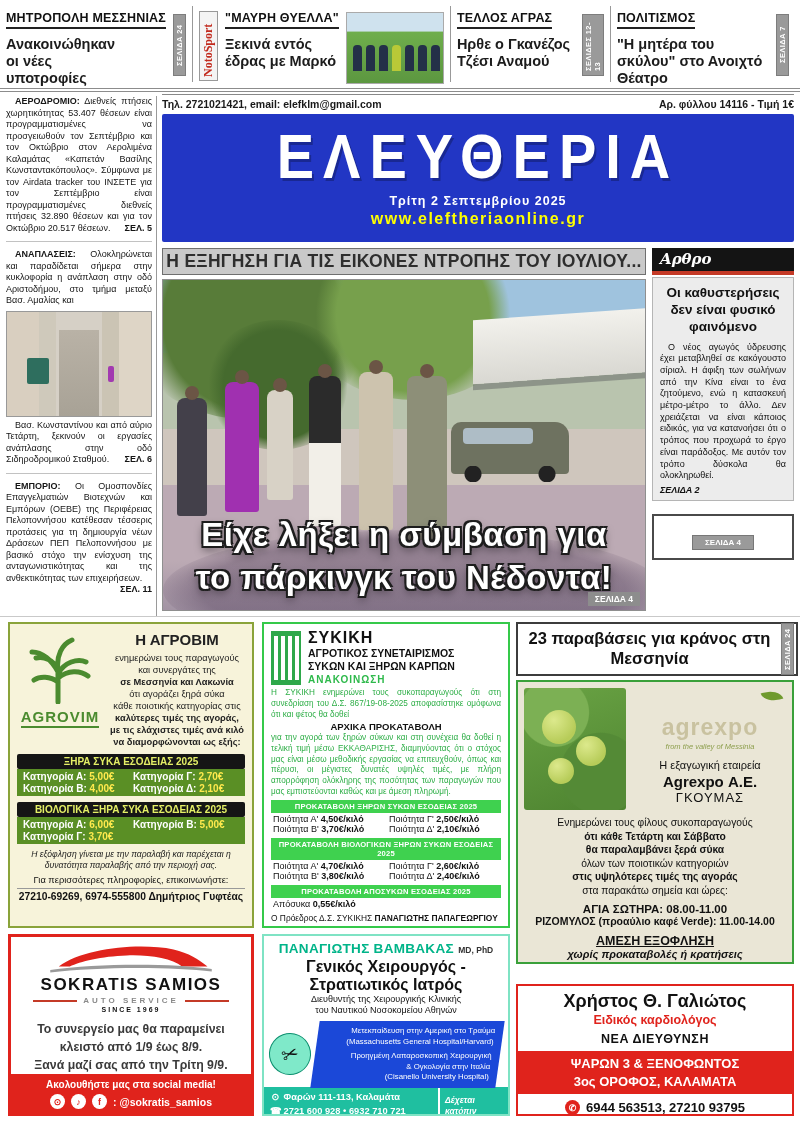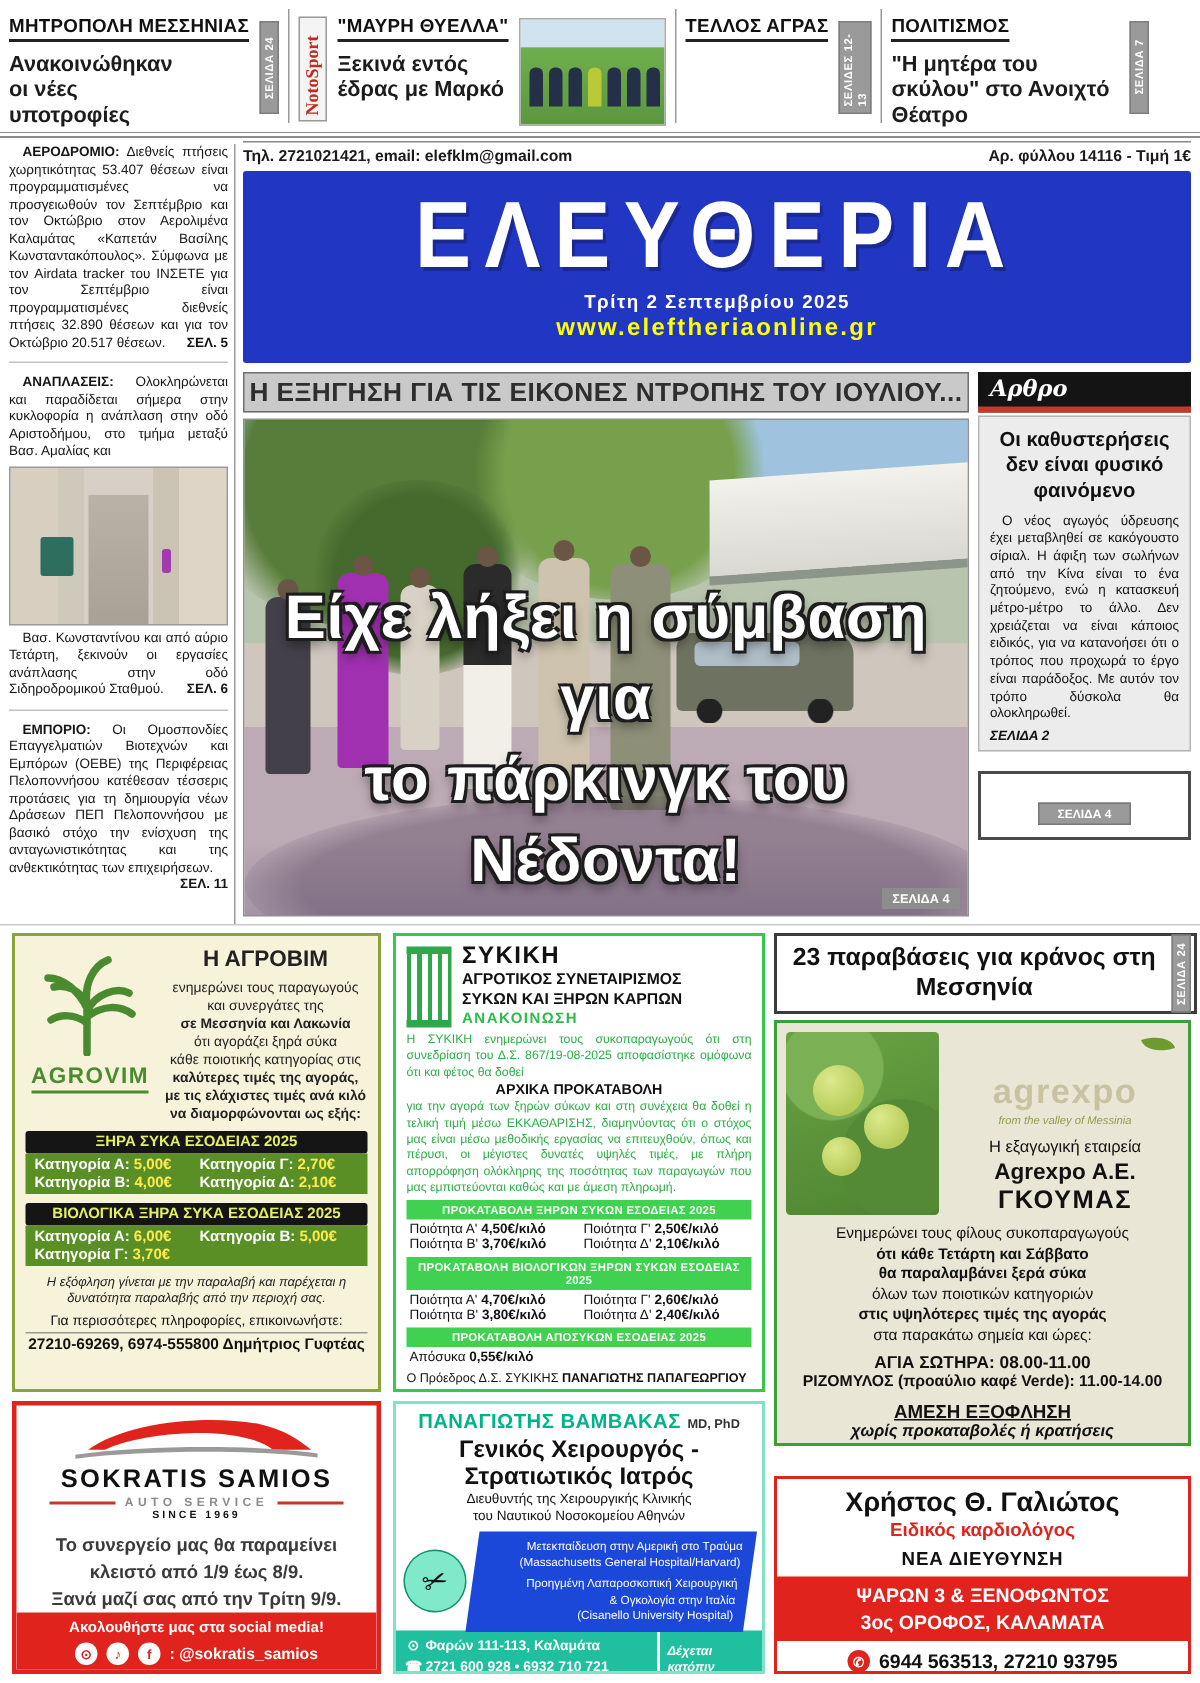--- a/index.html
+++ b/index.html
@@ -69,21 +69,21 @@
           transform:skewY(-4deg);box-shadow:0 6px 0 rgba(60,60,70,.35);}
   .car{position:absolute;left:288px;top:142px;width:118px;height:52px;background:#6e7260;border-radius:10px 14px 4px 4px;}
   .car::before{content:"";position:absolute;left:12px;top:6px;width:70px;height:16px;background:#aebdc6;border-radius:4px;}
   .car::after{content:"";position:absolute;left:10px;bottom:-8px;width:98px;height:16px;
               background:radial-gradient(circle at 12px 8px,#222 8px,transparent 9px),
                          radial-gradient(circle at 86px 8px,#222 8px,transparent 9px);}
   .person{position:absolute;border-radius:8px 8px 3px 3px;}
   .person::before{content:"";position:absolute;top:-12px;left:50%;transform:translateX(-50%);
                   width:14px;height:14px;border-radius:50%;background:#6b5545;}
   .headline{position:absolute;left:0;right:0;bottom:10px;text-align:center;color:#fff;font-weight:bold;
-            font-size:41px;line-height:1.32;letter-spacing:.5px;
+            font-size:33px;line-height:1.32;letter-spacing:.5px;
             text-shadow:-2px -2px 0 #1d1d1d,2px -2px 0 #1d1d1d,-2px 2px 0 #1d1d1d,2px 2px 0 #1d1d1d,0 4px 8px rgba(0,0,0,.55);}
   .photobadge{position:absolute;right:5px;bottom:4px;background:#8d8d8d;color:#fff;font-size:8.5px;
               font-weight:bold;padding:2px 7px;}
 
   
   .rightcol{left:652px;top:248px;width:142px;}
   .opbar{background:#141414;color:#fff;font-family:"DejaVu Serif",serif;font-style:italic;font-weight:bold;
          font-size:15px;padding:2px 8px 3px;border-bottom:4px solid #c43a27;}
   .opbox{background:#ececec;border:1px solid #b5b5b5;padding:7px 7px 5px;margin-top:2px;}
   .optitle{font-size:13.5px;font-weight:bold;text-align:center;line-height:1.25;margin-bottom:6px;}
@@ -151,21 +151,21 @@
                    radial-gradient(circle at 75% 70%,#548a36 0 35%,transparent 36%),
                    linear-gradient(160deg,#6aa344,#4d8330);}
   .fig-fruit{position:absolute;border-radius:50%;background:radial-gradient(circle at 35% 30%,#dce98c,#b7cc59 70%);}
   .agx-brand{flex:1;text-align:center;position:relative;padding-top:26px;}
   .agx-leaf{position:absolute;right:4px;top:2px;width:20px;height:12px;background:#6f9a2e;
             border-radius:0 100% 0 100%;transform:rotate(-18deg);}
   .agx-logo{font-size:23px;font-weight:bold;color:#c9c2a0;letter-spacing:1px;}
   .agx-tag{font-size:7.5px;font-style:italic;color:#8fa050;margin-top:1px;}
   .agx-l1{font-size:11px;margin-top:8px;}
   .agx-l2{font-size:15px;font-weight:bold;margin-top:2px;}
-  .agx-l3{font-size:17px;font-weight:bold;letter-spacing:1px;}
+  .agx-l3{font-size:13px;font-weight:normal;letter-spacing:1px;}
   .agx-body{text-align:center;font-size:10.3px;line-height:1.32;margin-top:6px;}
   .agx-body .b{font-weight:bold;}
   .agx-loc{font-size:11.5px;font-weight:bold;text-align:center;margin-top:6px;}
   .agx-loc2{font-size:10.5px;font-weight:bold;text-align:center;}
   .agx-pay1{font-size:12.5px;font-weight:bold;text-decoration:underline;text-align:center;margin-top:7px;}
   .agx-pay2{font-size:11px;font-weight:bold;font-style:italic;text-align:center;}
 
   
   .samios{left:8px;top:934px;width:246px;height:182px;border:3px solid #e0231c;background:#fff;
           display:flex;flex-direction:column;}
@@ -243,20 +243,21 @@
           <i></i>
           <i></i>
           <i></i>
           <i></i>
         </div>
     </div>
     <div class="tdiv"></div>
     <div class="teaser">
       <div>
         <span class="kicker">ΤΕΛΛΟΣ ΑΓΡΑΣ</span>
+        <div class="ttitle" style="width:118px">Ηρθε ο Γκανέζος Τζέσι Αναμού</div>
       </div>
       <span class="vbadge">ΣΕΛΙΔΕΣ 12-13</span>
     </div>
     <div class="tdiv"></div>
     <div class="teaser">
       <div>
         <span class="kicker">ΠΟΛΙΤΙΣΜΟΣ</span>
         <div class="ttitle" style="width:152px">"Η μητέρα του σκύλου" στο Ανοιχτό Θέατρο</div>
       </div>
       <span class="vbadge">ΣΕΛΙΔΑ 7</span>

